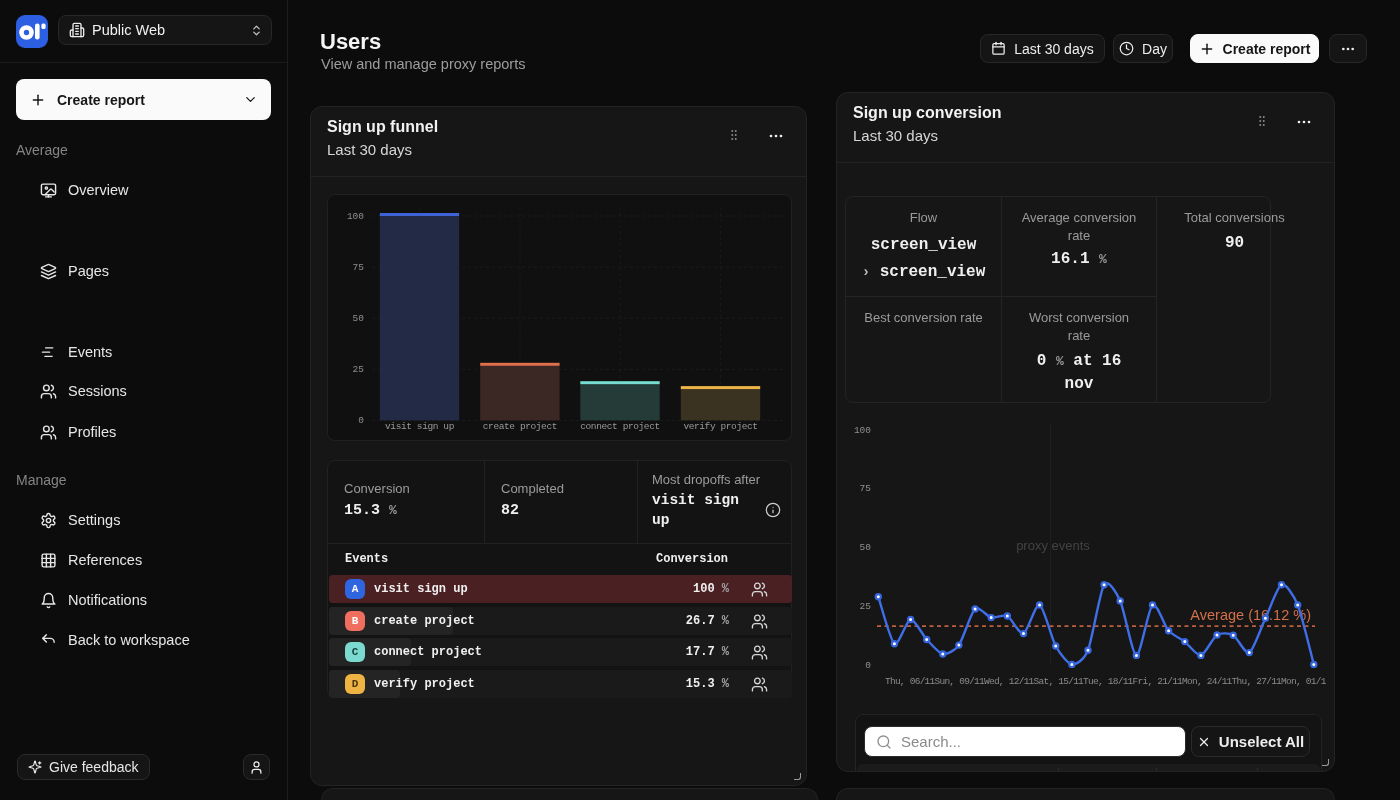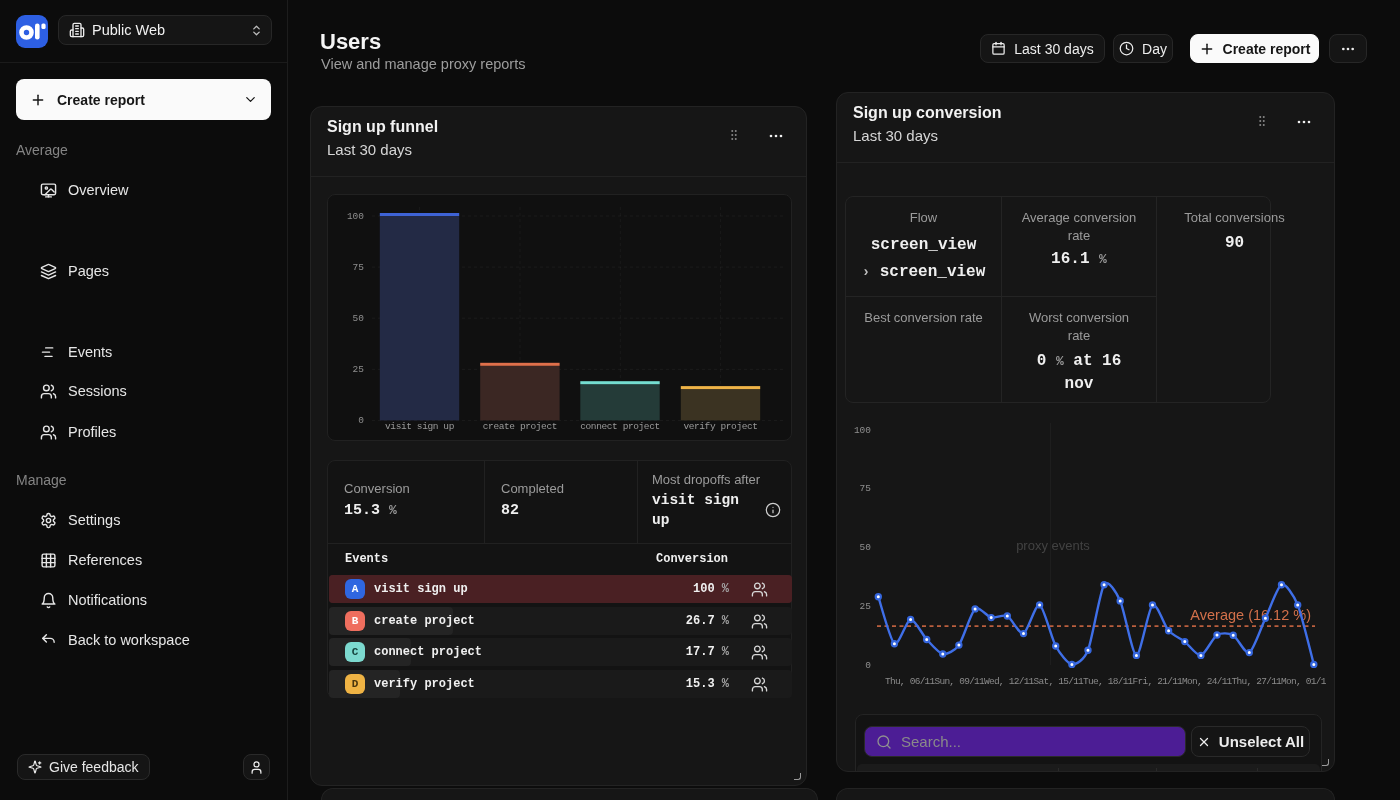--- a/index.html
+++ b/index.html
@@ -434,21 +434,21 @@
         <circle cx="380.0" cy="542.0" r="2.6" fill="#ffffff" stroke="#3566dd" stroke-width="2.2"></circle>
         <circle cx="396.2" cy="542.2" r="2.6" fill="#ffffff" stroke="#3566dd" stroke-width="2.2"></circle>
         <circle cx="412.3" cy="559.6" r="2.6" fill="#ffffff" stroke="#3566dd" stroke-width="2.2"></circle>
         <circle cx="428.4" cy="525.3" r="2.6" fill="#ffffff" stroke="#3566dd" stroke-width="2.2"></circle>
         <circle cx="444.5" cy="491.7" r="2.6" fill="#ffffff" stroke="#3566dd" stroke-width="2.2"></circle>
         <circle cx="460.7" cy="511.9" r="2.6" fill="#ffffff" stroke="#3566dd" stroke-width="2.2"></circle>
         <circle cx="476.8" cy="571.4" r="2.6" fill="#ffffff" stroke="#3566dd" stroke-width="2.2"></circle>
         <text x="48" y="590.5" fill="#8b8b8b" font-family="Liberation Mono" font-size="9.5" letter-spacing="-0.75">Thu, 06/11Sun, 09/11Wed, 12/11Sat, 15/11Tue, 18/11Fri, 21/11Mon, 24/11Thu, 27/11Mon, 01/1</text>
       </svg>
 <div style="position:absolute;left:18px;top:621px;width:467px;height:70px;border:1px solid #242424;border-radius:8px;background:#131313;">
-<div style="position:absolute;left:8px;top:11px;width:322px;height:31px;border:1px solid #2a2a2a;border-radius:8px;background:#4c1d95;display:flex;align-items:center;padding-left:11px;color:#909090;">
+<div style="position:absolute;left:8px;top:11px;width:322px;height:31px;border:1px solid #2a2a2a;border-radius:8px;background:#ffffff;display:flex;align-items:center;padding-left:11px;color:#909090;">
           <svg class="" width="16" height="16" viewBox="0 0 24 24" fill="none" stroke="currentColor" stroke-width="2" stroke-linecap="round" stroke-linejoin="round">
             <circle cx="11" cy="11" r="8"></circle>
             <path d="m21 21-4.3-4.3"></path>
           </svg>
           <span style="font-size:15px;color:#8a8a8a;margin-left:9px;">Search...</span>
         </div>
 <div style="position:absolute;right:11px;top:11px;width:119px;height:31px;border:1px solid #2a2a2a;border-radius:8px;background:#151515;display:flex;align-items:center;justify-content:center;color:#ededed;">
           <svg class="" width="14" height="14" viewBox="0 0 24 24" fill="none" stroke="currentColor" stroke-width="2.2" stroke-linecap="round" stroke-linejoin="round">
             <path d="M18 6 6 18"></path>
             <path d="m6 6 12 12"></path>

